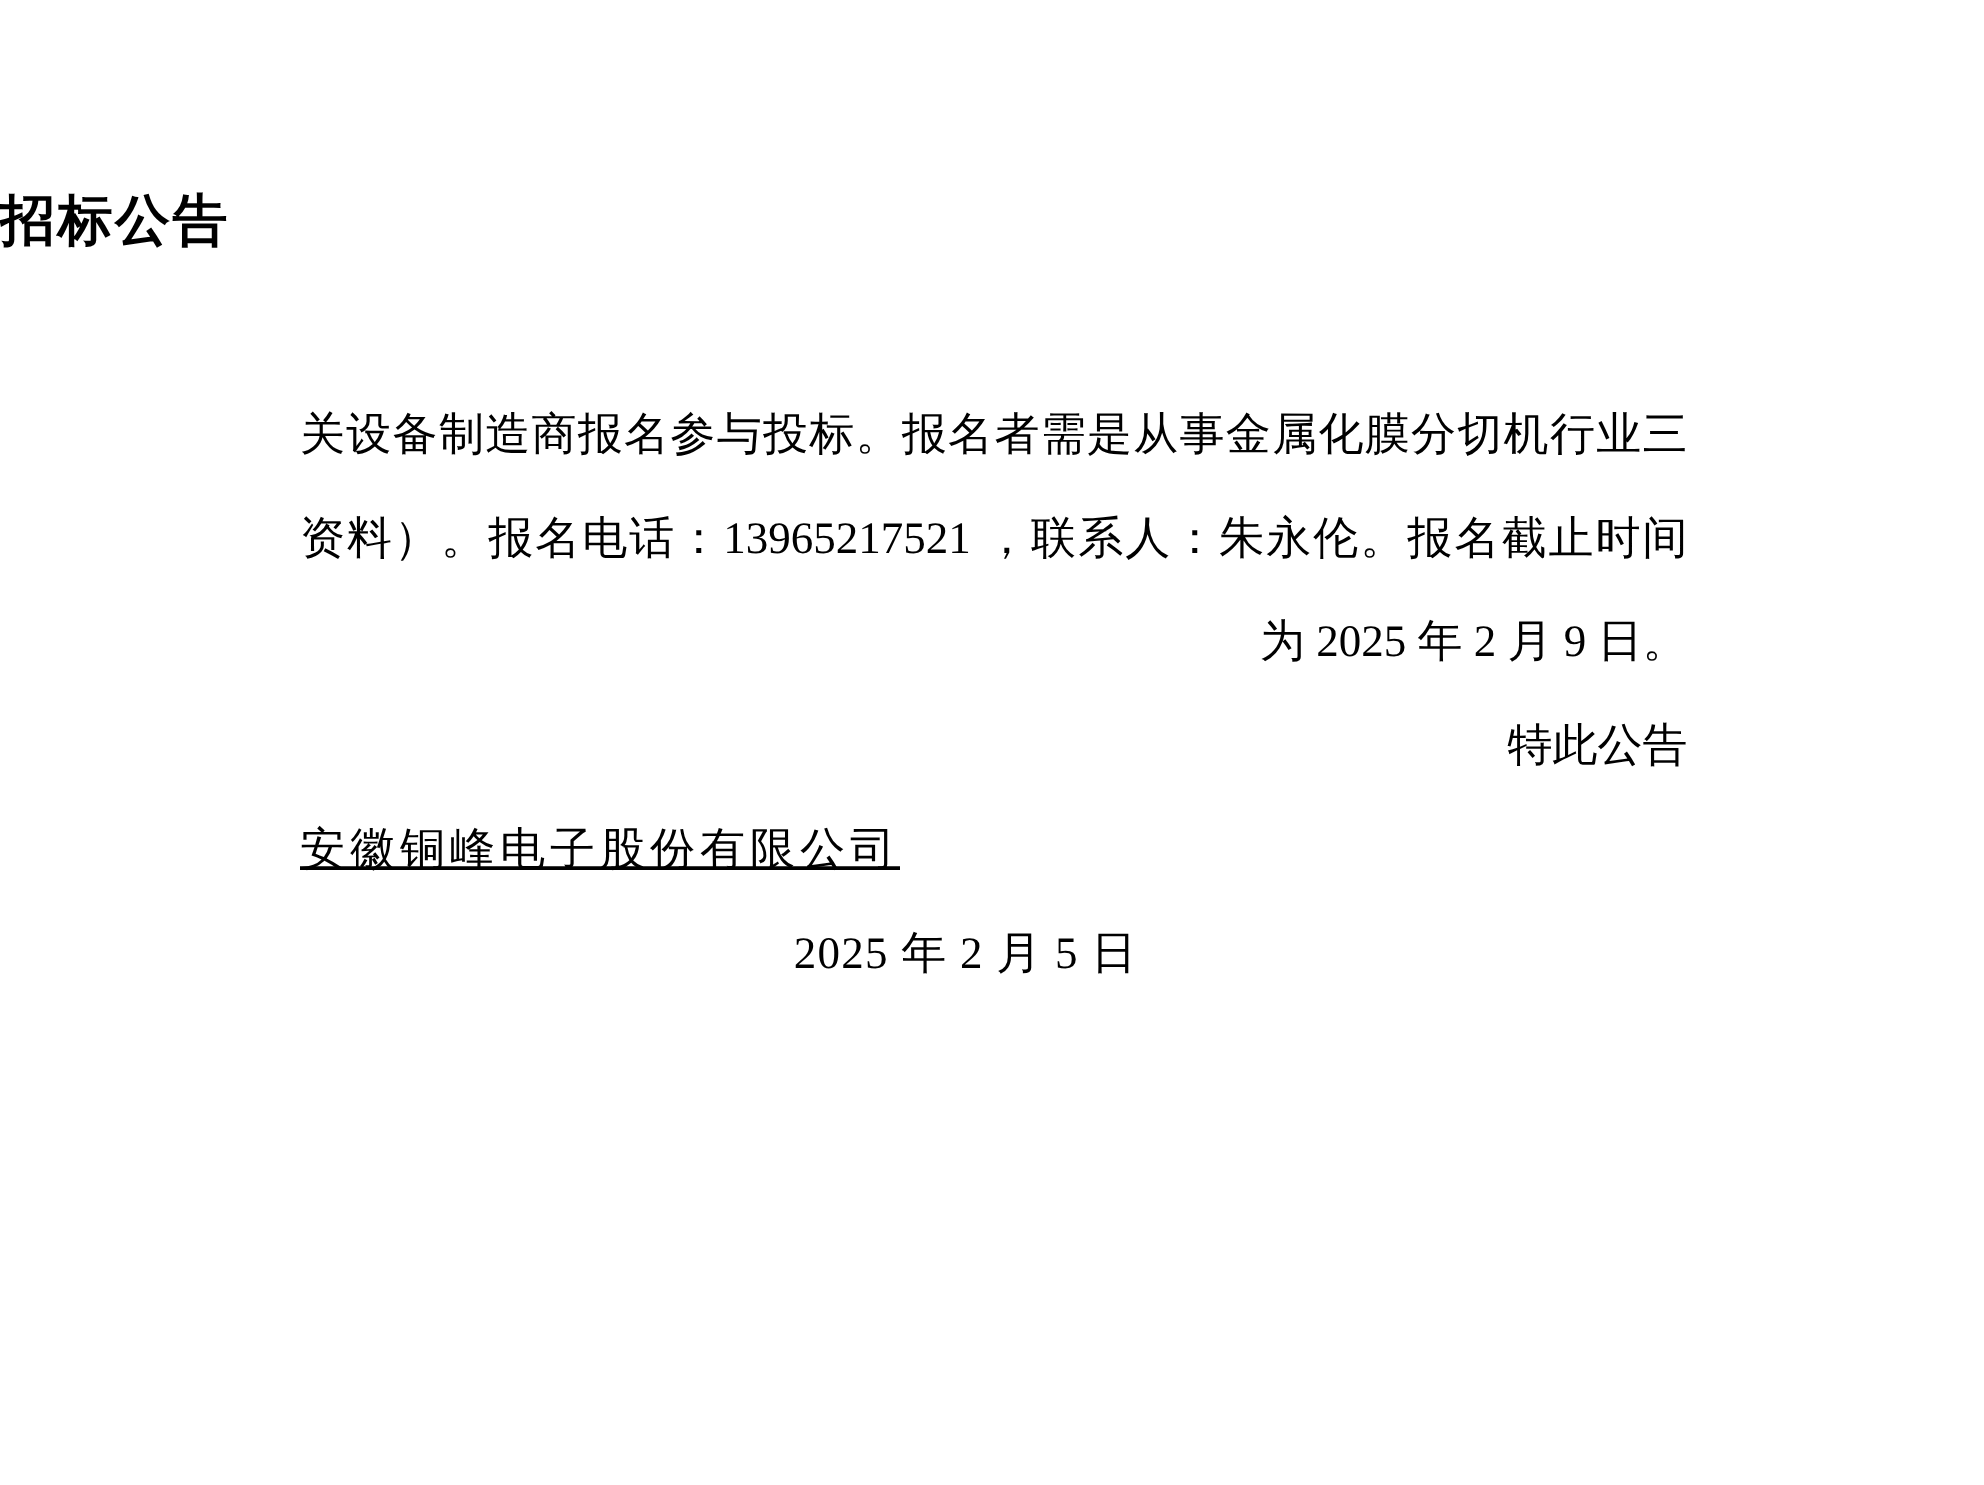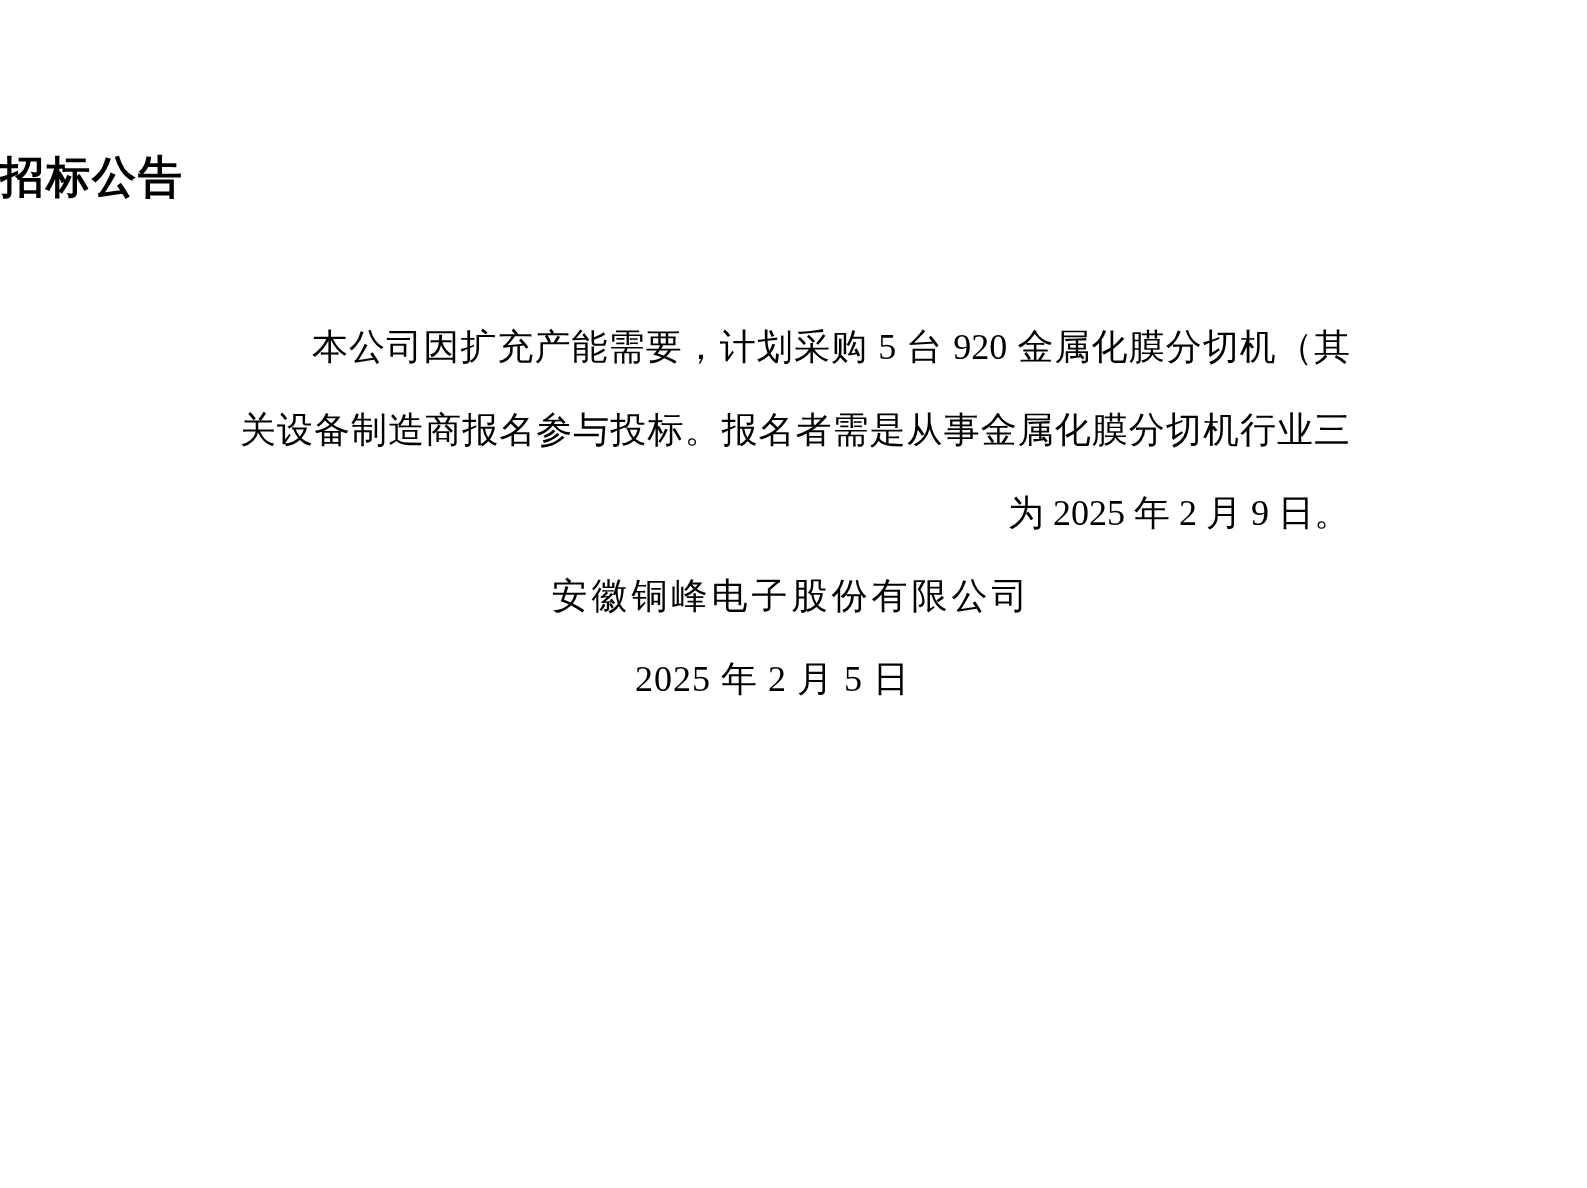--- a/index.html
+++ b/index.html
@@ -43,48 +43,50 @@
   .line.justify {
     white-space: normal;
     text-align: justify;
     text-align-last: justify;
     text-justify: inter-character;
     overflow: hidden;
   }
   .line.indent { text-indent: 72px; }
   .line.left { text-align: right; }
   .line.signature {
-    text-align: center;
+    text-align: left;
     padding-right: 7px;
     letter-spacing: 4px;
+    text-decoration: underline;
   }
   .line.date {
     text-align: center;
     padding-right: 45px;
     letter-spacing: 1px;
   }
 </style>
 </head>
 <body>
 
 <div class="page">
 
   <div class="doc-title">招标公告</div>
 
   <div class="body-block">
 
-    <div class="line justify indent">本公司因扩充产能需要，计划采购 5 台 920 金属化膜分切机（其</div>
 
 
     <div class="line justify">关设备制造商报名参与投标。报名者需是从事金属化膜分切机行业三</div>
 
 
+    <div class="line justify">资料）。报名电话：13965217521 ，联系人：朱永伦。报名截止时间</div>
 
     <div class="line left">为 2025 年 2 月 9 日。</div>
 
+    <div class="line left indent">特此公告</div>
 
     <div class="line signature">安徽铜峰电子股份有限公司</div>
 
     <div class="line date">2025 年 2 月 5 日</div>
 
   </div>
 
 </div>
 
 </body></html>

